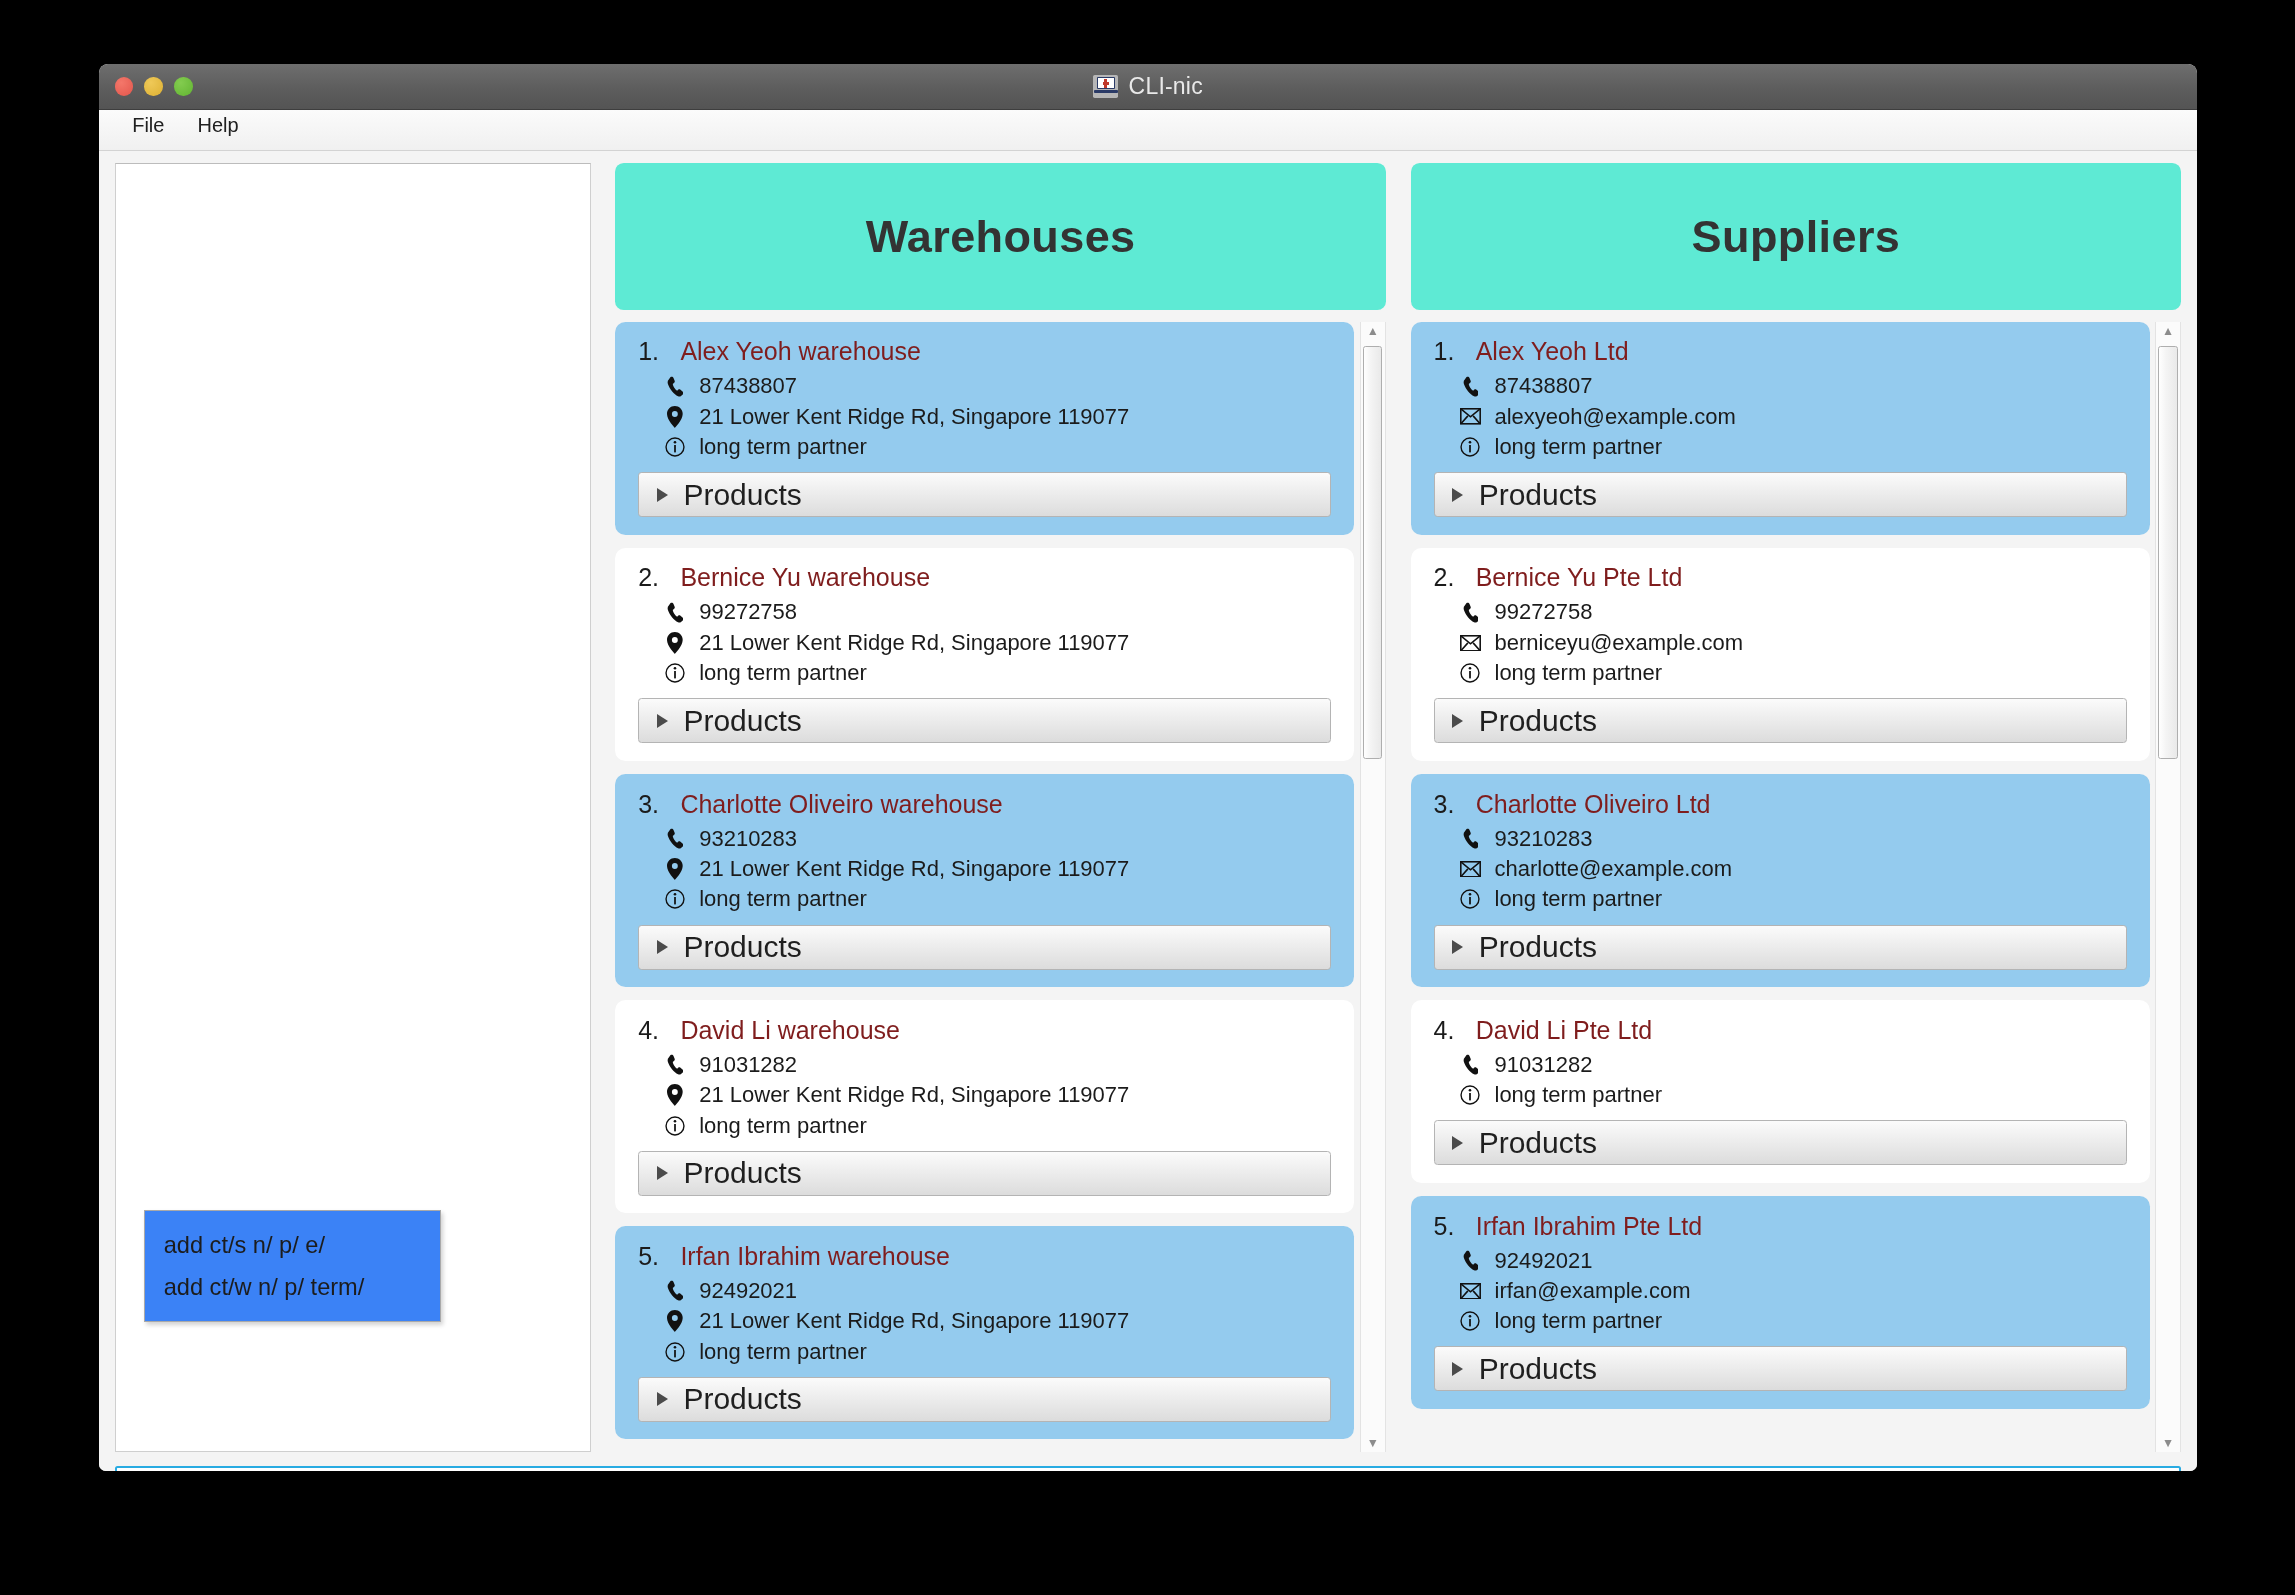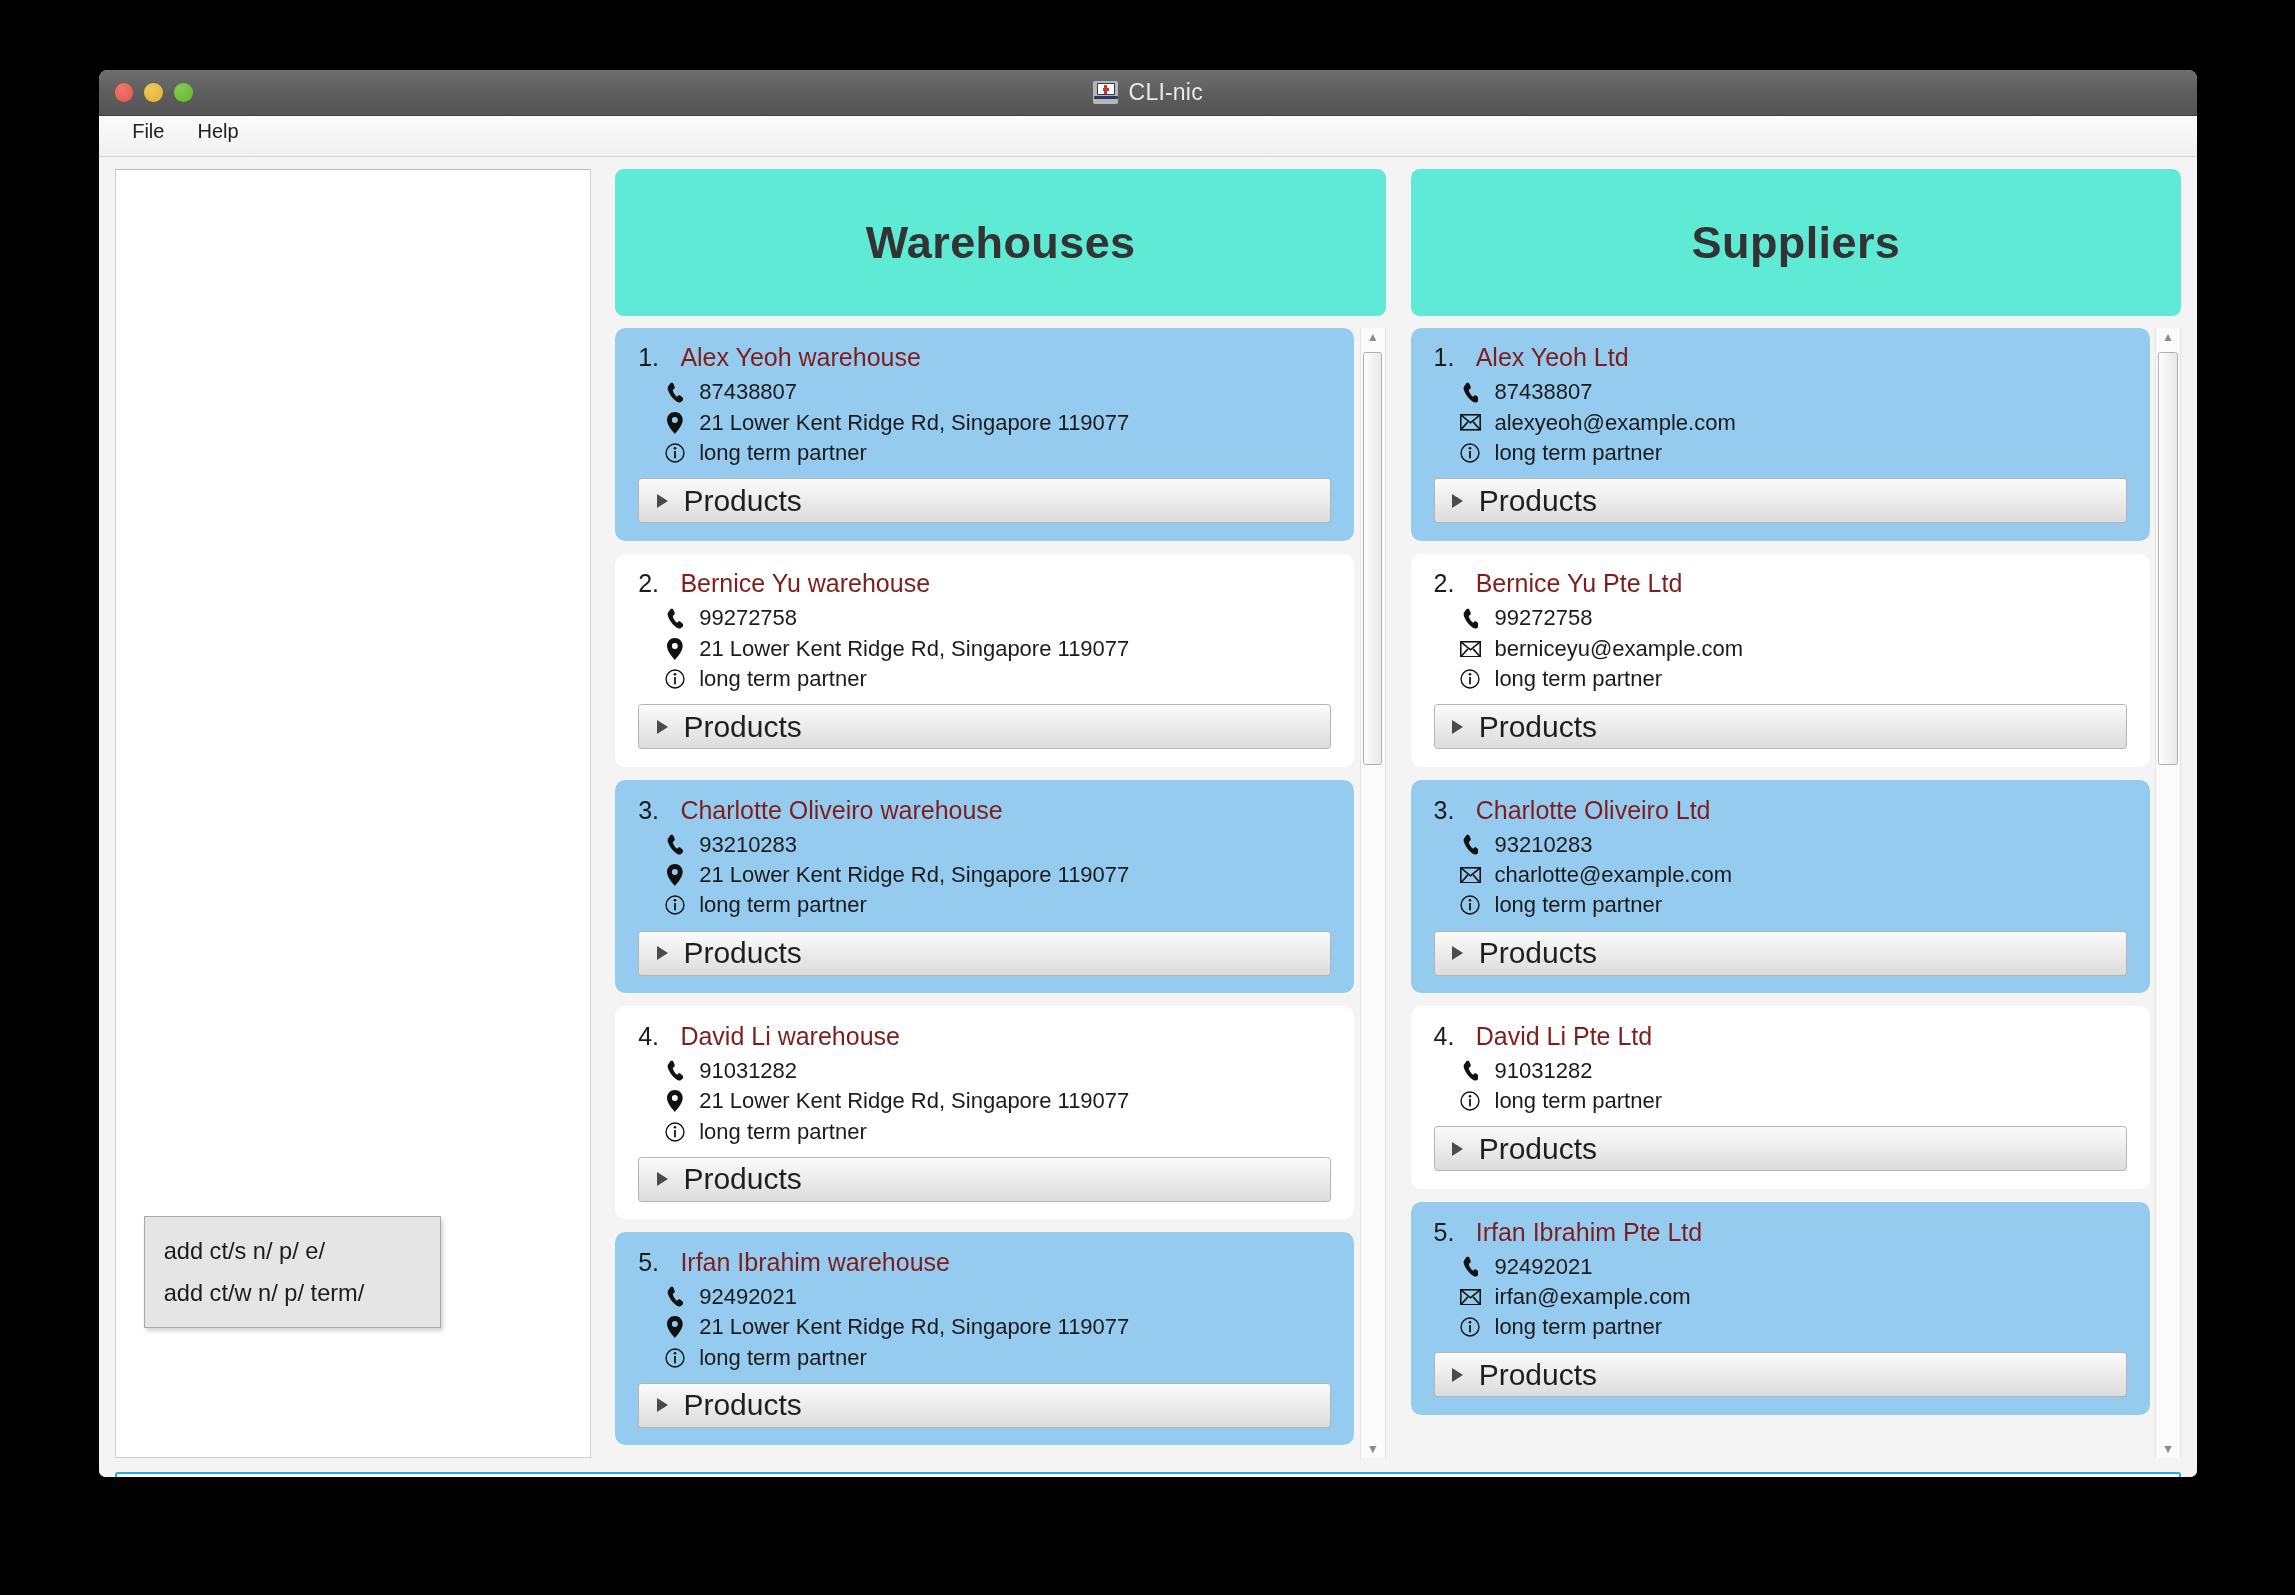--- a/index.html
+++ b/index.html
@@ -8,21 +8,21 @@
     background: #000000;
     width: 2295px;
     height: 1596px;
     overflow: hidden;
     font-family: "Liberation Sans", sans-serif;
   }
 
   #app-window {
     position: absolute;
     left: 99px;
-    top: 70px;
+    top: 64px;
     width: 2098px;
     height: 1407px;
     background: #f4f4f4;
     border-radius: 8.7px 8.7px 7px 7px;
     box-shadow: 0 12.2px 40px rgba(0,0,0,0.55);
     overflow: hidden;
     display: flex;
     flex-direction: column;
   }
 
@@ -152,21 +152,21 @@
     border: 0.9px solid #cfcfcf;
     border-top-color: #bcbcbc;
     box-sizing: border-box;
   }
 
   #suggestion-popup {
     position: absolute;
     left: 28px;
     bottom: 129px;
     min-width: 297px;
-    background: #e5e5e5;
+    background: #3b82f6;
     border: 0.9px solid #a9a9a9;
     box-shadow: 1.7px 2.6px 4.4px rgba(0,0,0,0.18);
     padding: 12.2px 0;
     box-sizing: border-box;
   }
   .suggestion-item {
     font-size: 23.6px;
     color: #1c1c1c;
     padding: 7.9px 19px 7.9px 19px;
     white-space: nowrap;

